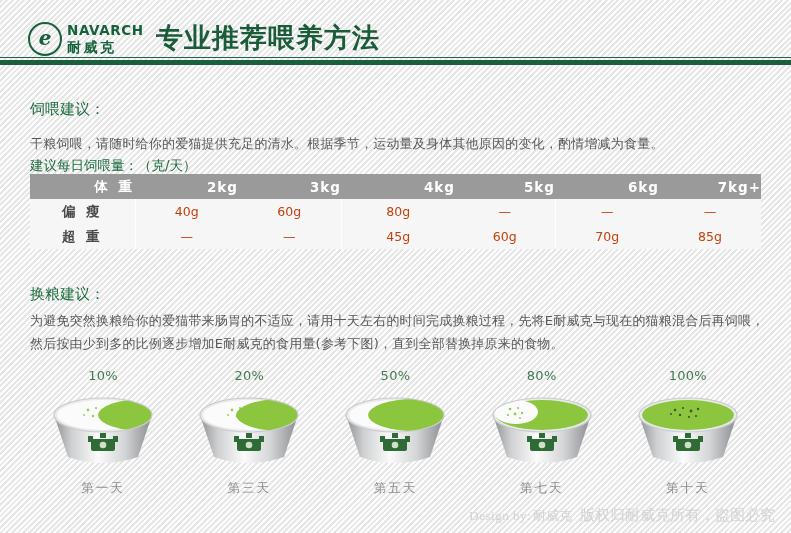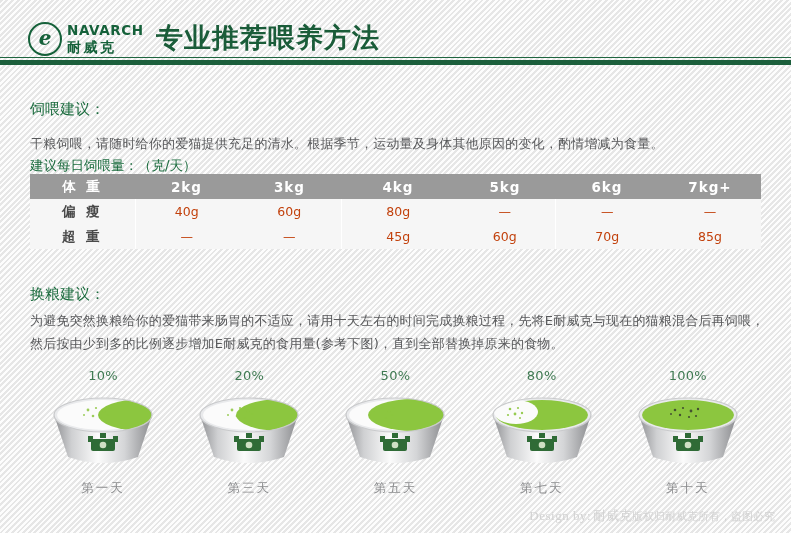--- a/index.html
+++ b/index.html
@@ -136,20 +136,21 @@
     text-align: center;
     font-size: 13px;
     padding: 0;
   }
   #feed-table thead th {
     background: #9a9a9a;
     color: #ffffff;
     font-weight: bold;
     letter-spacing: 1px;
     font-size: 13.5px;
+    text-align: right;
   }
   #feed-table thead th.rowhead { letter-spacing: 3px; }
   #feed-table tbody td {
     color: #c2410c;
     font-size: 12.5px;
   }
   #feed-table tbody td.rowhead {
     color: #4a4a4a;
     font-weight: bold;
     font-size: 13.5px;
@@ -200,21 +201,21 @@
     align-items: baseline;
     color: #d2d2d2;
     white-space: nowrap;
   }
   #footer-design {
     font-family: Liberation Serif, serif;
     font-size: 13px;
     letter-spacing: 0.5px;
   }
   #footer-brand { font-size: 13px; margin-left: 2px; }
-  #footer-rights { font-size: 11px; }
+  #footer-rights { font-size: 15px; margin-left: 8px; }
 </style>
 </head>
 <body>
 
 <div id="page">
 
   <div id="header">
 
     <div class="logo-wrap">
       <div class="logo-mark">

